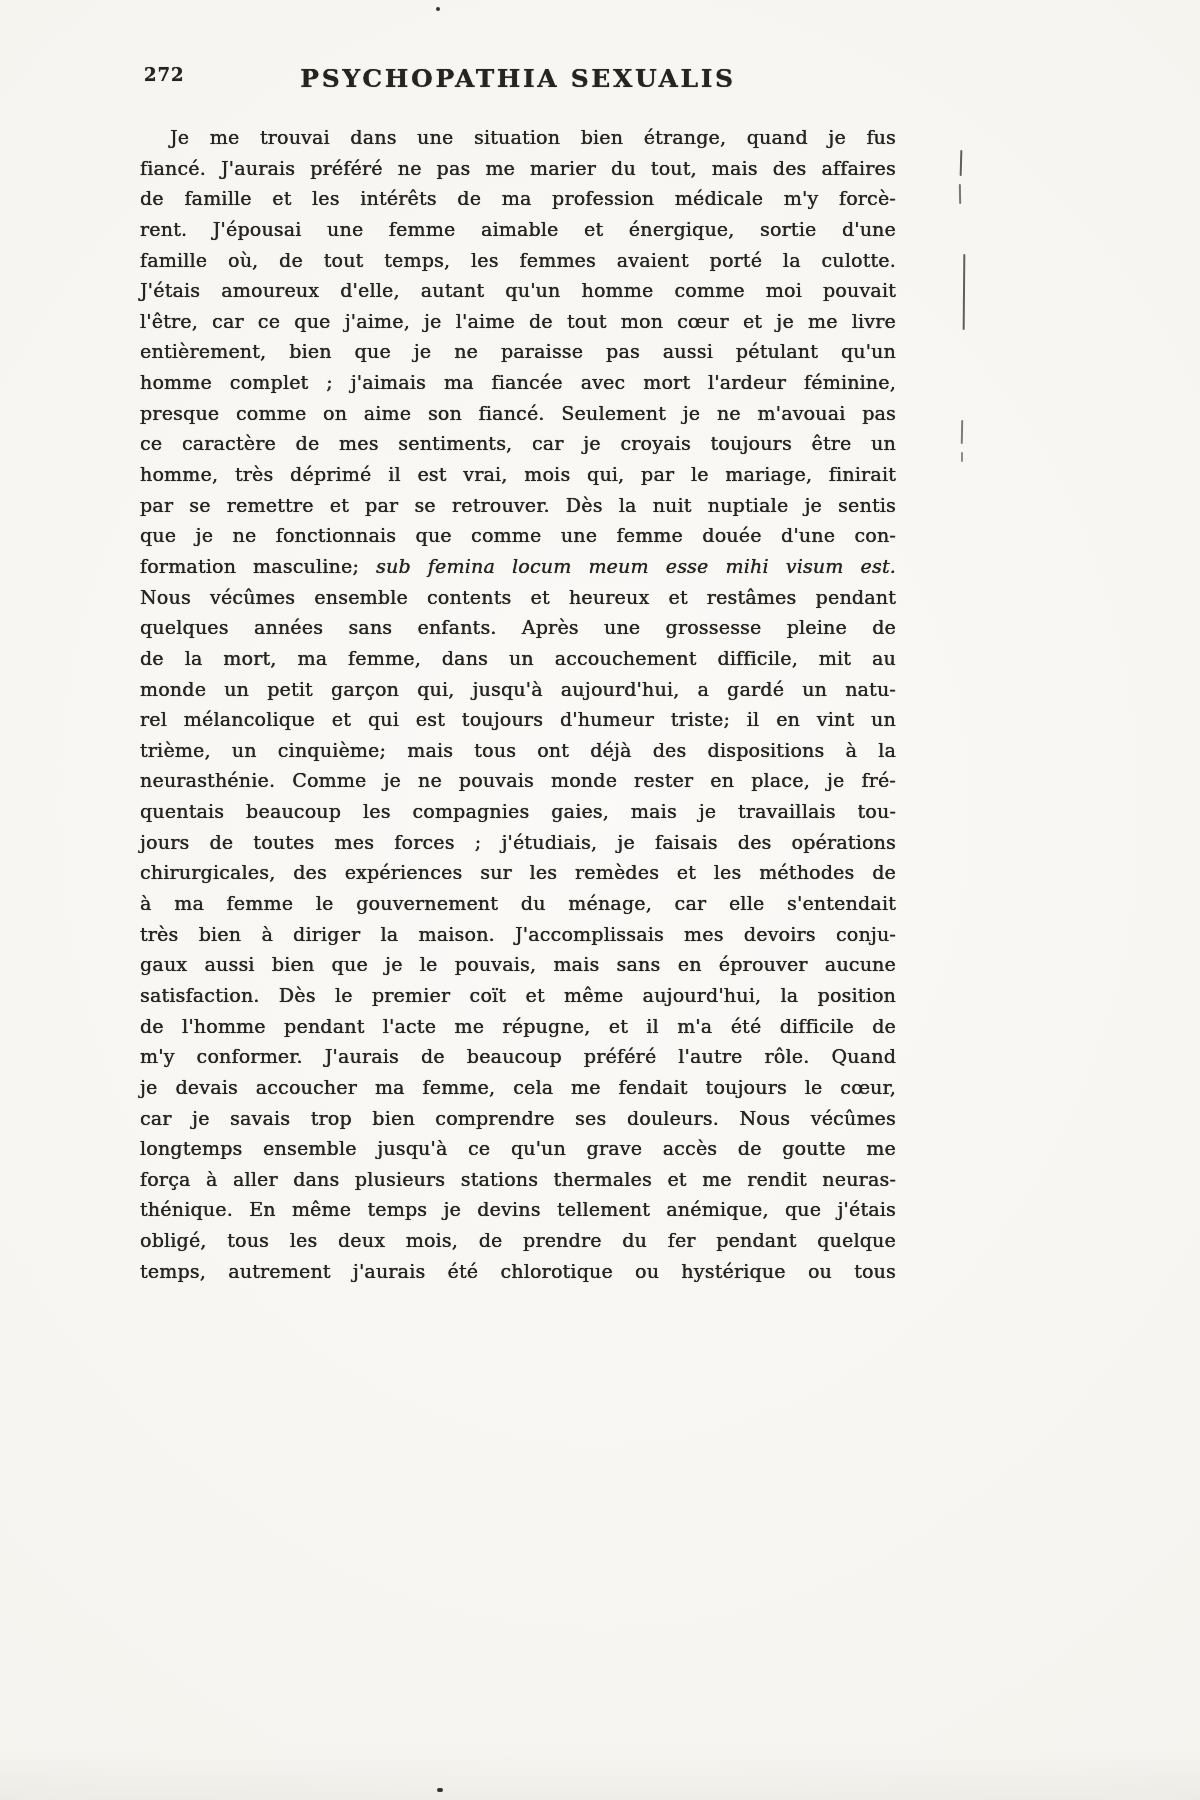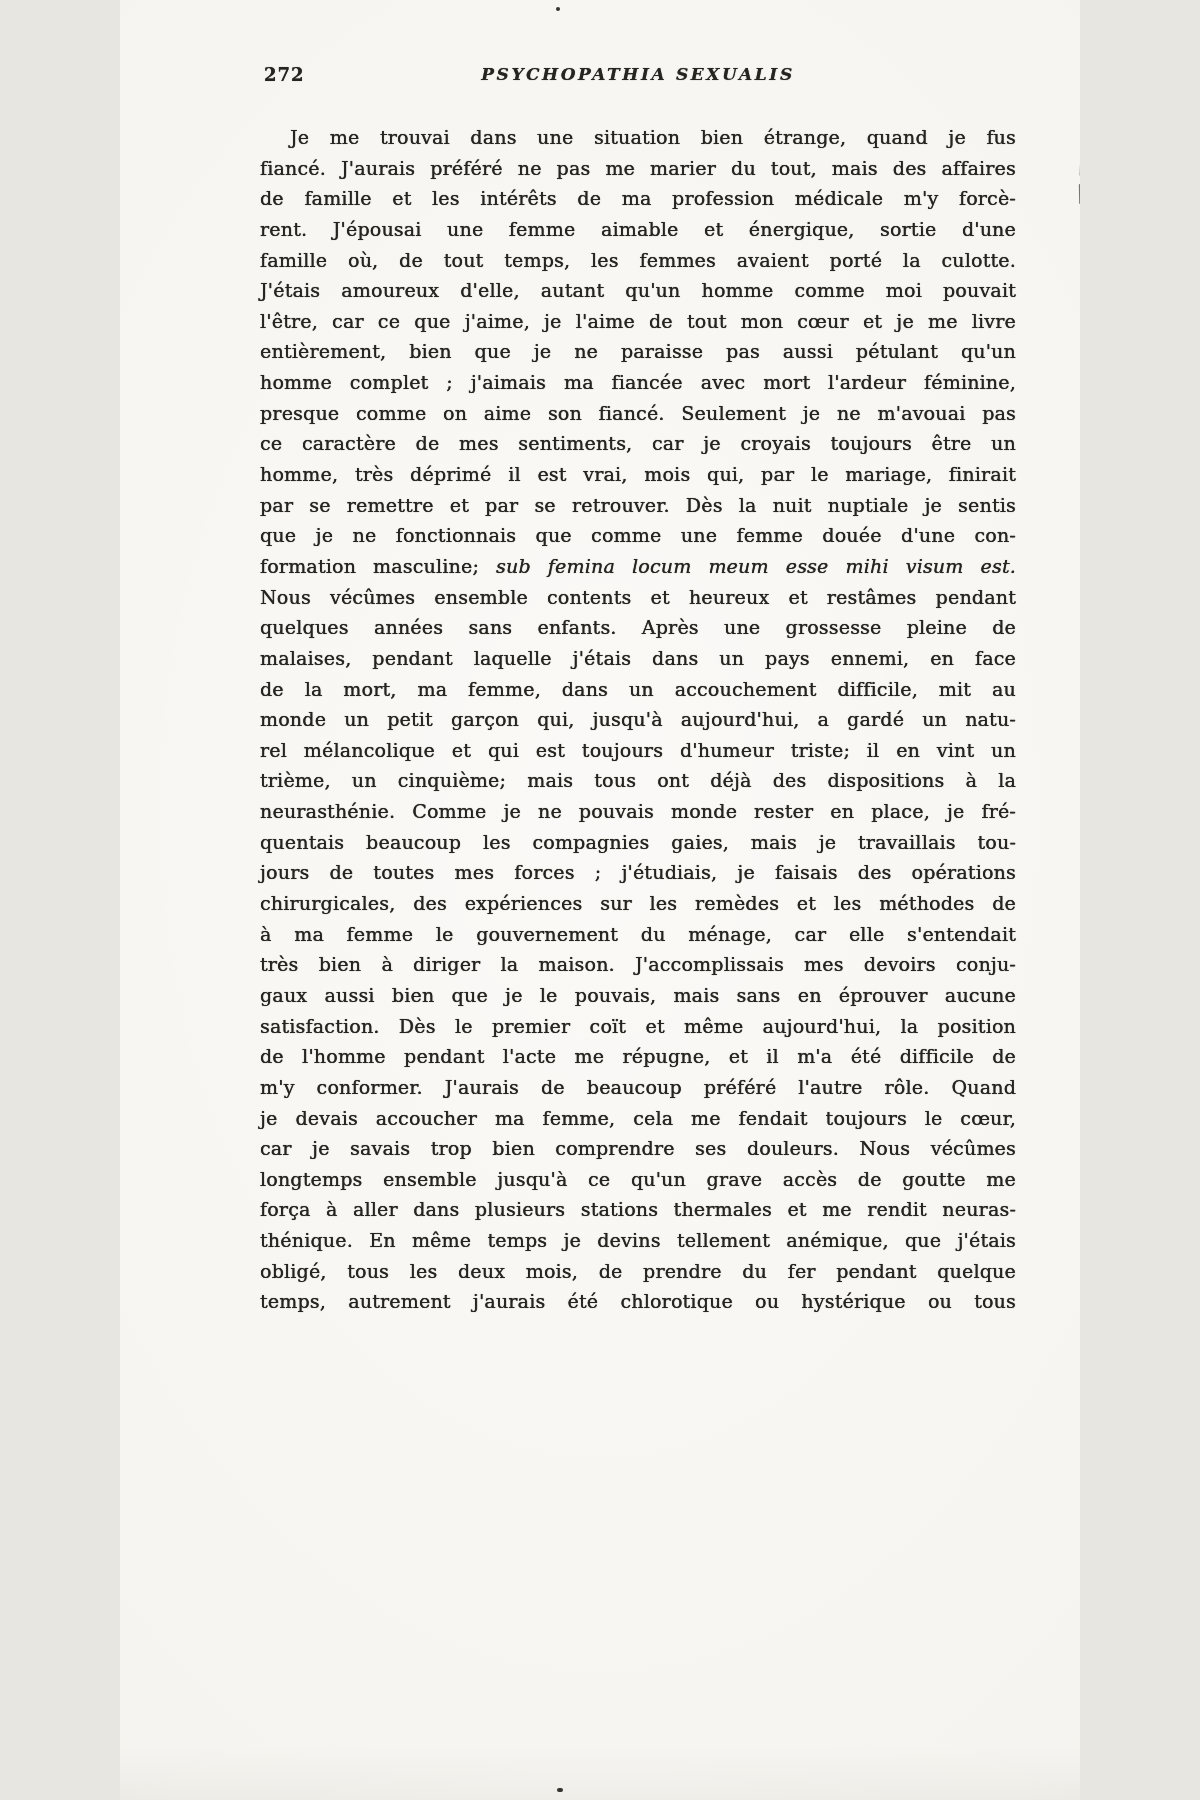--- a/index.html
+++ b/index.html
@@ -3,21 +3,21 @@
 <meta charset="utf-8">
 <style>
   :root {
     --paper: #f5f3ee;
     --ink: #26241f;
   }
   * { margin: 0; padding: 0; box-sizing: border-box; }
   html, body { background: #e8e6e0; }
   .page {
     position: relative;
-    width: 960px;
+    width: 1200px;
     height: 1800px;
     margin: 0 auto;
     background:
       radial-gradient(ellipse 140% 110% at 50% 45%, rgba(255,255,255,0.55), rgba(0,0,0,0) 70%),
       linear-gradient(180deg, var(--paper) 0%, var(--paper) 97%, #eceae4 100%);
     background-color: var(--paper);
     overflow: hidden;
     font-family: "DejaVu Serif", "Liberation Serif", serif;
     color: var(--ink);
   }
@@ -35,26 +35,25 @@
     font-size: 18px;
     font-weight: bold;
     letter-spacing: 1px;
     text-shadow: 0 0 0.7px rgba(35,33,28,0.8);
   }
   .running-title {
     position: absolute;
     left: 50%;
     top: 2px;
     transform: translateX(-50%);
-    font-size: 17px;
+    font-size: 25px;
     font-weight: bold;
     letter-spacing: 2.6px;
     white-space: nowrap;
     text-shadow: 0 0 0.8px rgba(35,33,28,0.75);
-    font-style: italic;
   }
   .body-text {
     position: absolute;
     top: 122px;
     left: 140px;
     width: 756px;
     font-size: 19px;
     line-height: 30.65px;
     letter-spacing: 0.2px;
     word-spacing: 1px;
@@ -113,21 +112,20 @@
       <div class="line"><span>entièrement, bien que je ne paraisse pas aussi pétulant qu'un</span></div>
       <div class="line"><span>homme complet ; j'aimais ma fiancée avec mort l'ardeur féminine,</span></div>
       <div class="line"><span>presque comme on aime son fiancé. Seulement je ne m'avouai pas</span></div>
       <div class="line"><span>ce caractère de mes sentiments, car je croyais toujours être un</span></div>
       <div class="line"><span>homme, très déprimé il est vrai, mois qui, par le mariage, finirait</span></div>
       <div class="line"><span>par se remettre et par se retrouver. Dès la nuit nuptiale je sentis</span></div>
       <div class="line"><span>que je ne fonctionnais que comme une femme douée d'une con-</span></div>
       <div class="line"><span>formation masculine; </span><span class="em">sub femina locum meum esse mihi visum est.</span></div>
       <div class="line"><span>Nous vécûmes ensemble contents et heureux et restâmes pendant</span></div>
       <div class="line"><span>quelques années sans enfants. Après une grossesse pleine de</span></div>
-      <div class="line"><span>malaises, pendant laquelle j'étais dans un pays ennemi, en face</span></div>
       <div class="line"><span>de la mort, ma femme, dans un accouchement difficile, mit au</span></div>
       <div class="line"><span>monde un petit garçon qui, jusqu'à aujourd'hui, a gardé un natu-</span></div>
       <div class="line"><span>rel mélancolique et qui est toujours d'humeur triste; il en vint un</span></div>
       <div class="line"><span>trième, un cinquième; mais tous ont déjà des dispositions à la</span></div>
       <div class="line"><span>neurasthénie. Comme je ne pouvais monde rester en place, je fré-</span></div>
       <div class="line"><span>quentais beaucoup les compagnies gaies, mais je travaillais tou-</span></div>
       <div class="line"><span>jours de toutes mes forces ; j'étudiais, je faisais des opérations</span></div>
       <div class="line"><span>chirurgicales, des expériences sur les remèdes et les méthodes de</span></div>
       <div class="line"><span>à ma femme le gouvernement du ménage, car elle s'entendait</span></div>
       <div class="line"><span>très bien à diriger la maison. J'accomplissais mes devoirs conju-</span></div>

